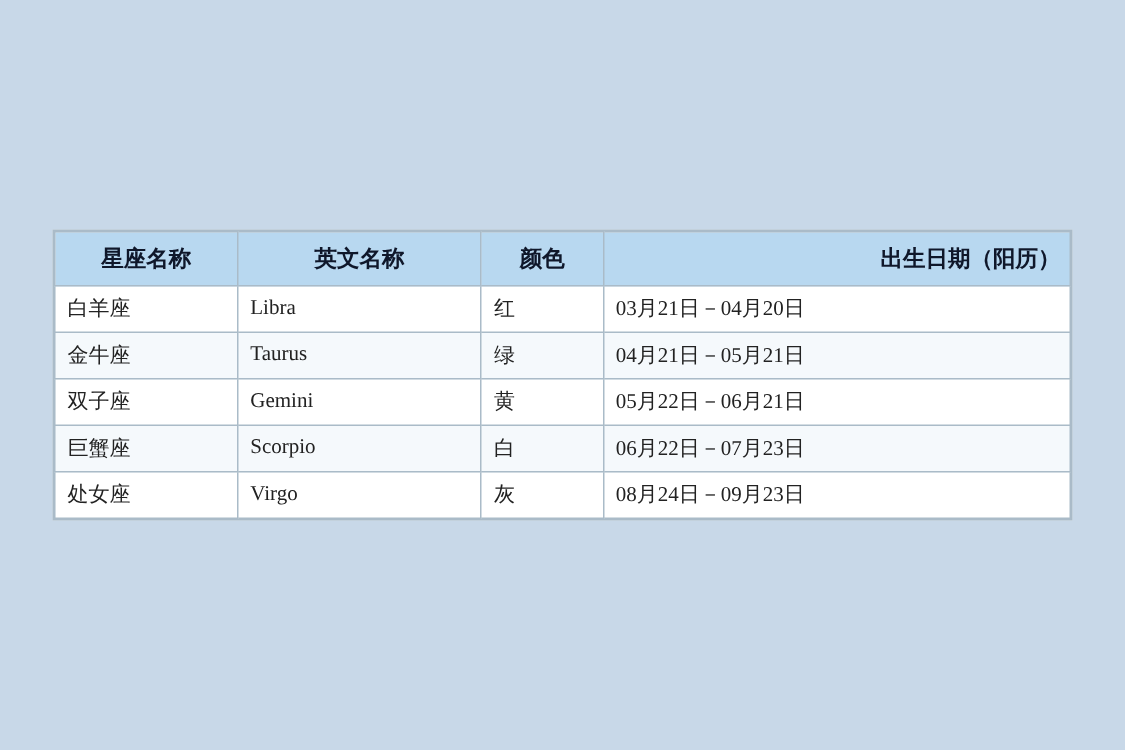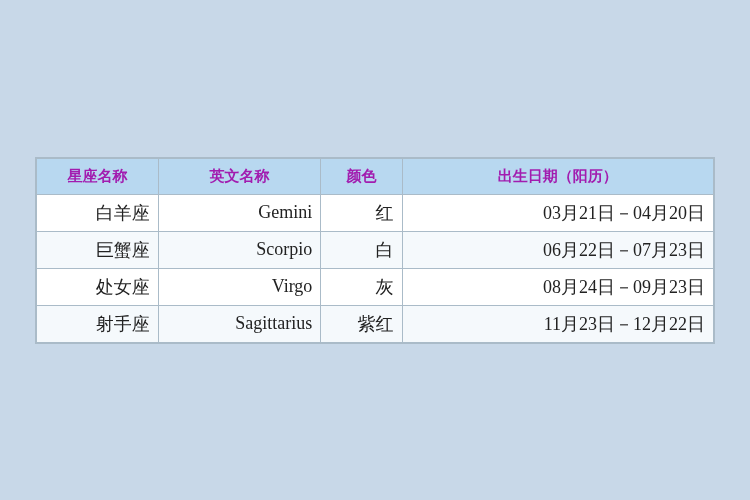--- a/index.html
+++ b/index.html
@@ -27,73 +27,79 @@
     }
     thead tr {
       background-color: #b8d8f0;
     }
     thead th {
       border: 1px solid #aabbc8;
       padding: 8px 6px;
       text-align: center;
       font-size: 15px;
       font-weight: bold;
-      color: #a21caf;
+      color: #0f172a;
     }
     tbody tr {
       background-color: #ffffff;
     }
     tbody tr:nth-child(even) {
       background-color: #f5f9fc;
     }
     tbody td {
       border: 1px solid #aabbc8;
       padding: 6px 8px;
-      text-align: right;
-      font-size: 18px;
+      text-align: left;
+      font-size: 14px;
       color: #222;
     }
     .col-chinese { width: 18%; }
     .col-english { width: 24%; }
     .col-color   { width: 12%; font-family: Liberation Serif, serif; }
-    .col-date    { width: 46%; }
+    .col-date    { width: 46%; text-align: right; }
   </style>
 </head>
 <body>
 
 <div class="table-container">
   <table>
     <thead>
       <tr>
         <th class="col-chinese">星座名称</th>
         <th class="col-english">英文名称</th>
         <th class="col-color">颜色</th>
         <th class="col-date">出生日期（阳历）</th>
       </tr>
     </thead>
     <tbody id="table-body">
     <tr>
           <td>白羊座</td>
-          <td>Gemini</td>
+          <td>Libra</td>
           <td>红</td>
           <td>03月21日－04月20日</td>
+        </tr>
+        <tr>
+          <td>金牛座</td>
+          <td>Taurus</td>
+          <td>绿</td>
+          <td>04月21日－05月21日</td>
+        </tr>
+        <tr>
+          <td>双子座</td>
+          <td>Gemini</td>
+          <td>黄</td>
+          <td>05月22日－06月21日</td>
         </tr>
         <tr>
           <td>巨蟹座</td>
           <td>Scorpio</td>
           <td>白</td>
           <td>06月22日－07月23日</td>
         </tr>
         <tr>
           <td>处女座</td>
           <td>Virgo</td>
           <td>灰</td>
           <td>08月24日－09月23日</td>
         </tr>
-        <tr>
-          <td>射手座</td>
-          <td>Sagittarius</td>
-          <td>紫红</td>
-          <td>11月23日－12月22日</td>
-        </tr>
       </tbody>
   </table>
 </div>
 
 </body></html>

